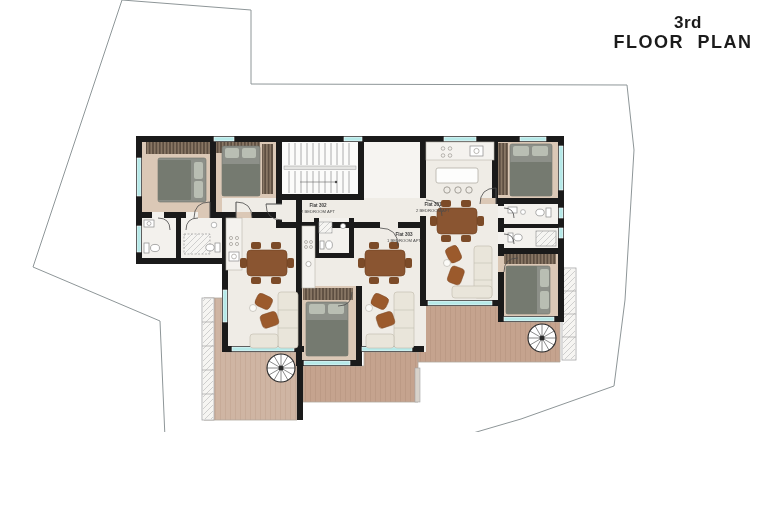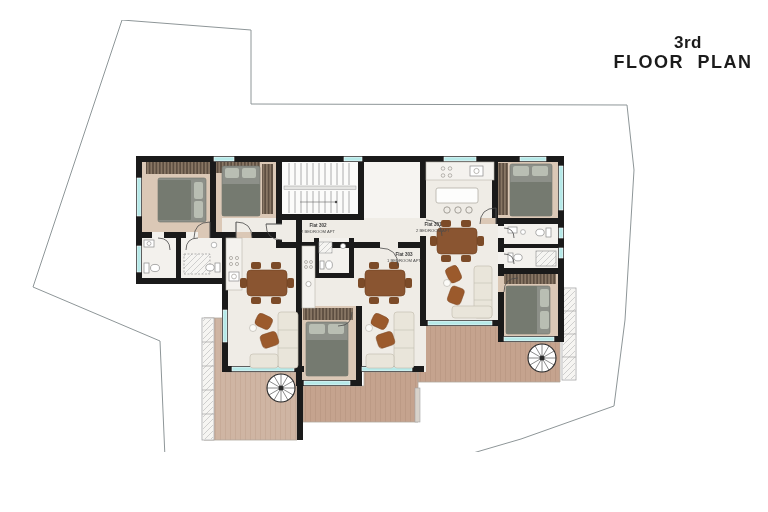--- a/index.html
+++ b/index.html
@@ -1,17 +1,17 @@
 <!DOCTYPE html>
 <html><head>
 <meta charset="utf-8">
 <style>
   html,body{margin:0;padding:0;background:#ffffff;}
   .canvas{position:relative;width:768px;height:432px;background:#ffffff;overflow:hidden;
-          font-family:"Liberation Sans",sans-serif;margin-top:20px;}
+          font-family:"Liberation Sans",sans-serif;}
   svg{position:absolute;left:0;top:0;}
   text{font-family:"Liberation Sans",sans-serif;}
   .title-line1{font-size:17px;font-weight:700;fill:#1b1b1b;letter-spacing:.5px;}
   .title-line2{font-size:18px;font-weight:700;fill:#1b1b1b;letter-spacing:1.5px;word-spacing:7px;}
   .flat-label{font-size:4.6px;font-weight:700;fill:#3c3c3c;}
   .flat-type{font-size:4.2px;fill:#4a4a4a;}
   .wall{fill:#1a1a1a;}
   .win{fill:#b6e9e8;stroke:#ffffff;stroke-width:.6;}
   .doorarc{fill:none;stroke:#4a4a4a;stroke-width:.8;}
   .doorleaf{stroke:#4a4a4a;stroke-width:1;}

